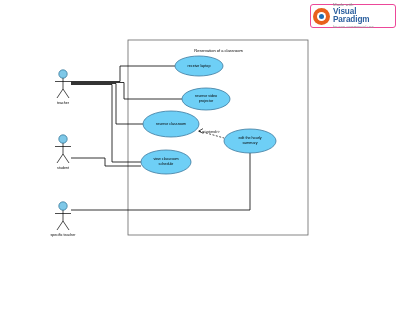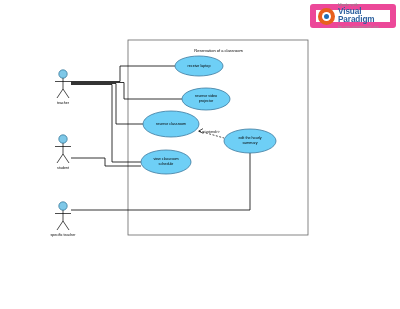--- a/index.html
+++ b/index.html
@@ -19,21 +19,21 @@
     left: 0; top: 0;
     width: 400px;
     height: 309px;
   }
   .vp-badge {
     position: absolute;
     right: 4px;
     top: 4px;
     width: 86px;
     height: 24px;
-    border: 6px solid #ec4899;
+    border: 1px solid #ec4899;
     border-radius: 3px;
     background: #ffffff;
     display: flex;
     align-items: center;
     padding: 0 2px;
     box-sizing: border-box;
   }
   .vp-logo {
     width: 17px;
     height: 17px;

